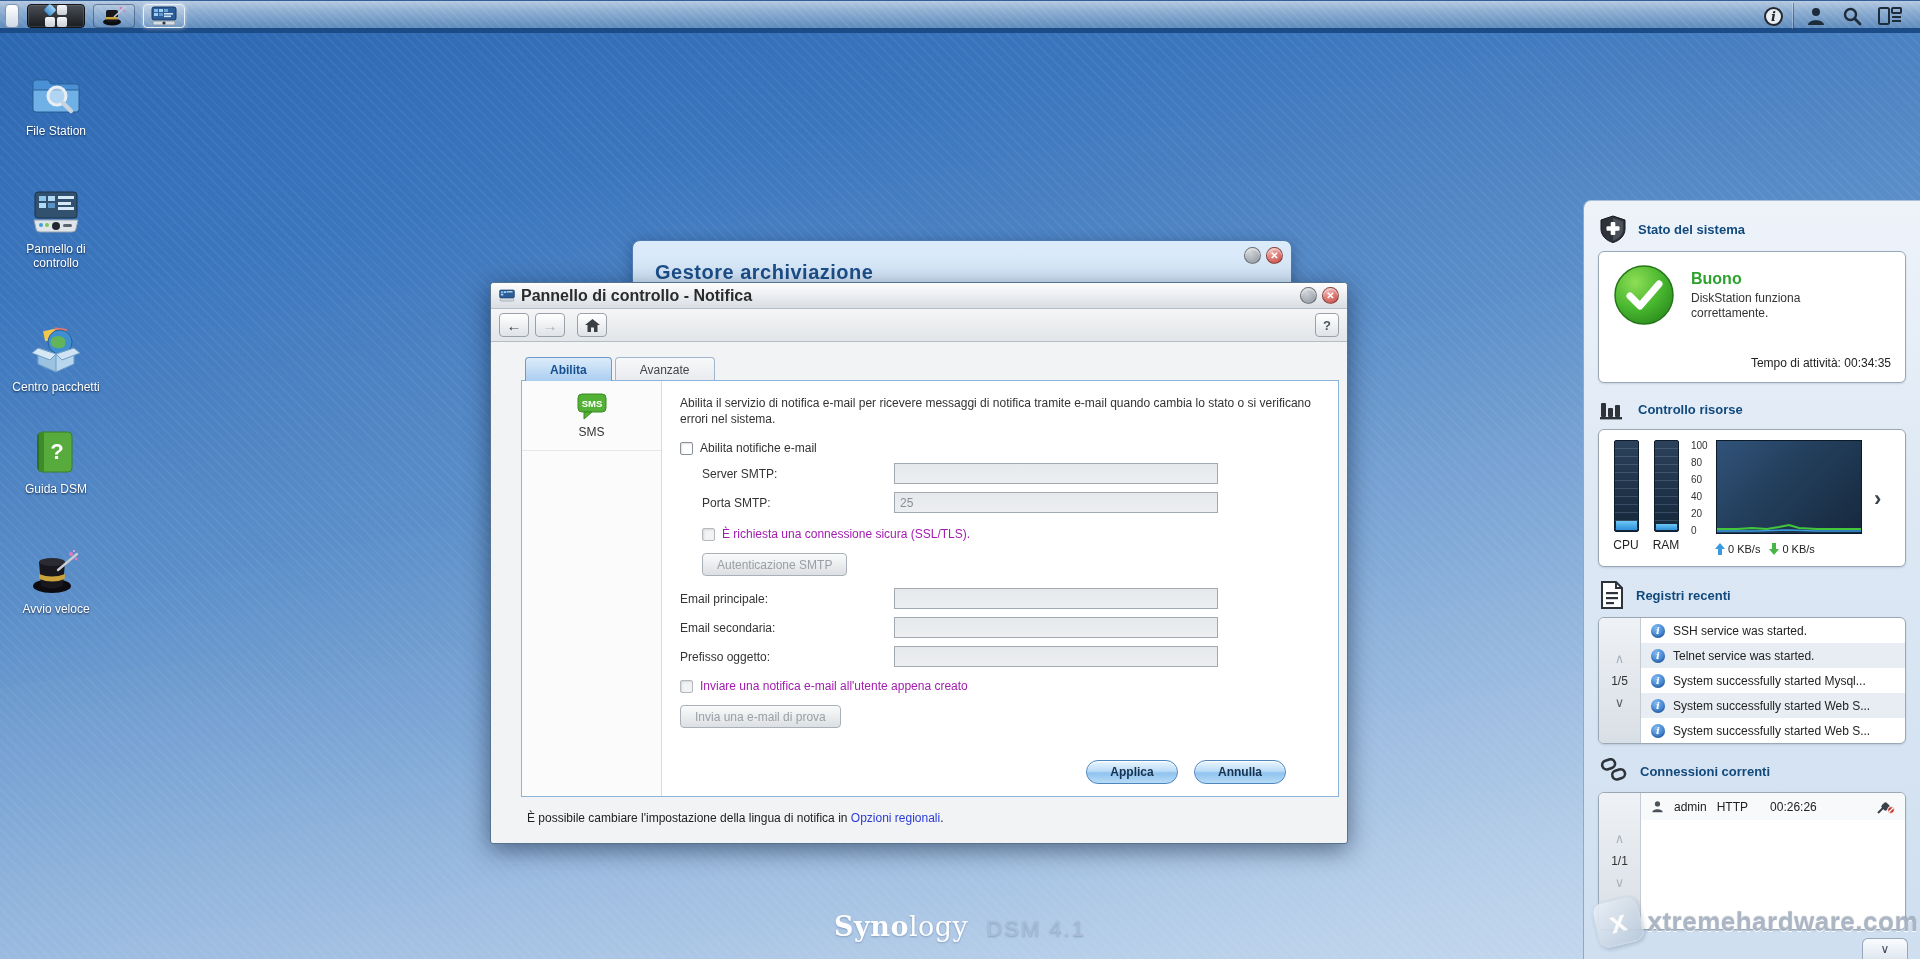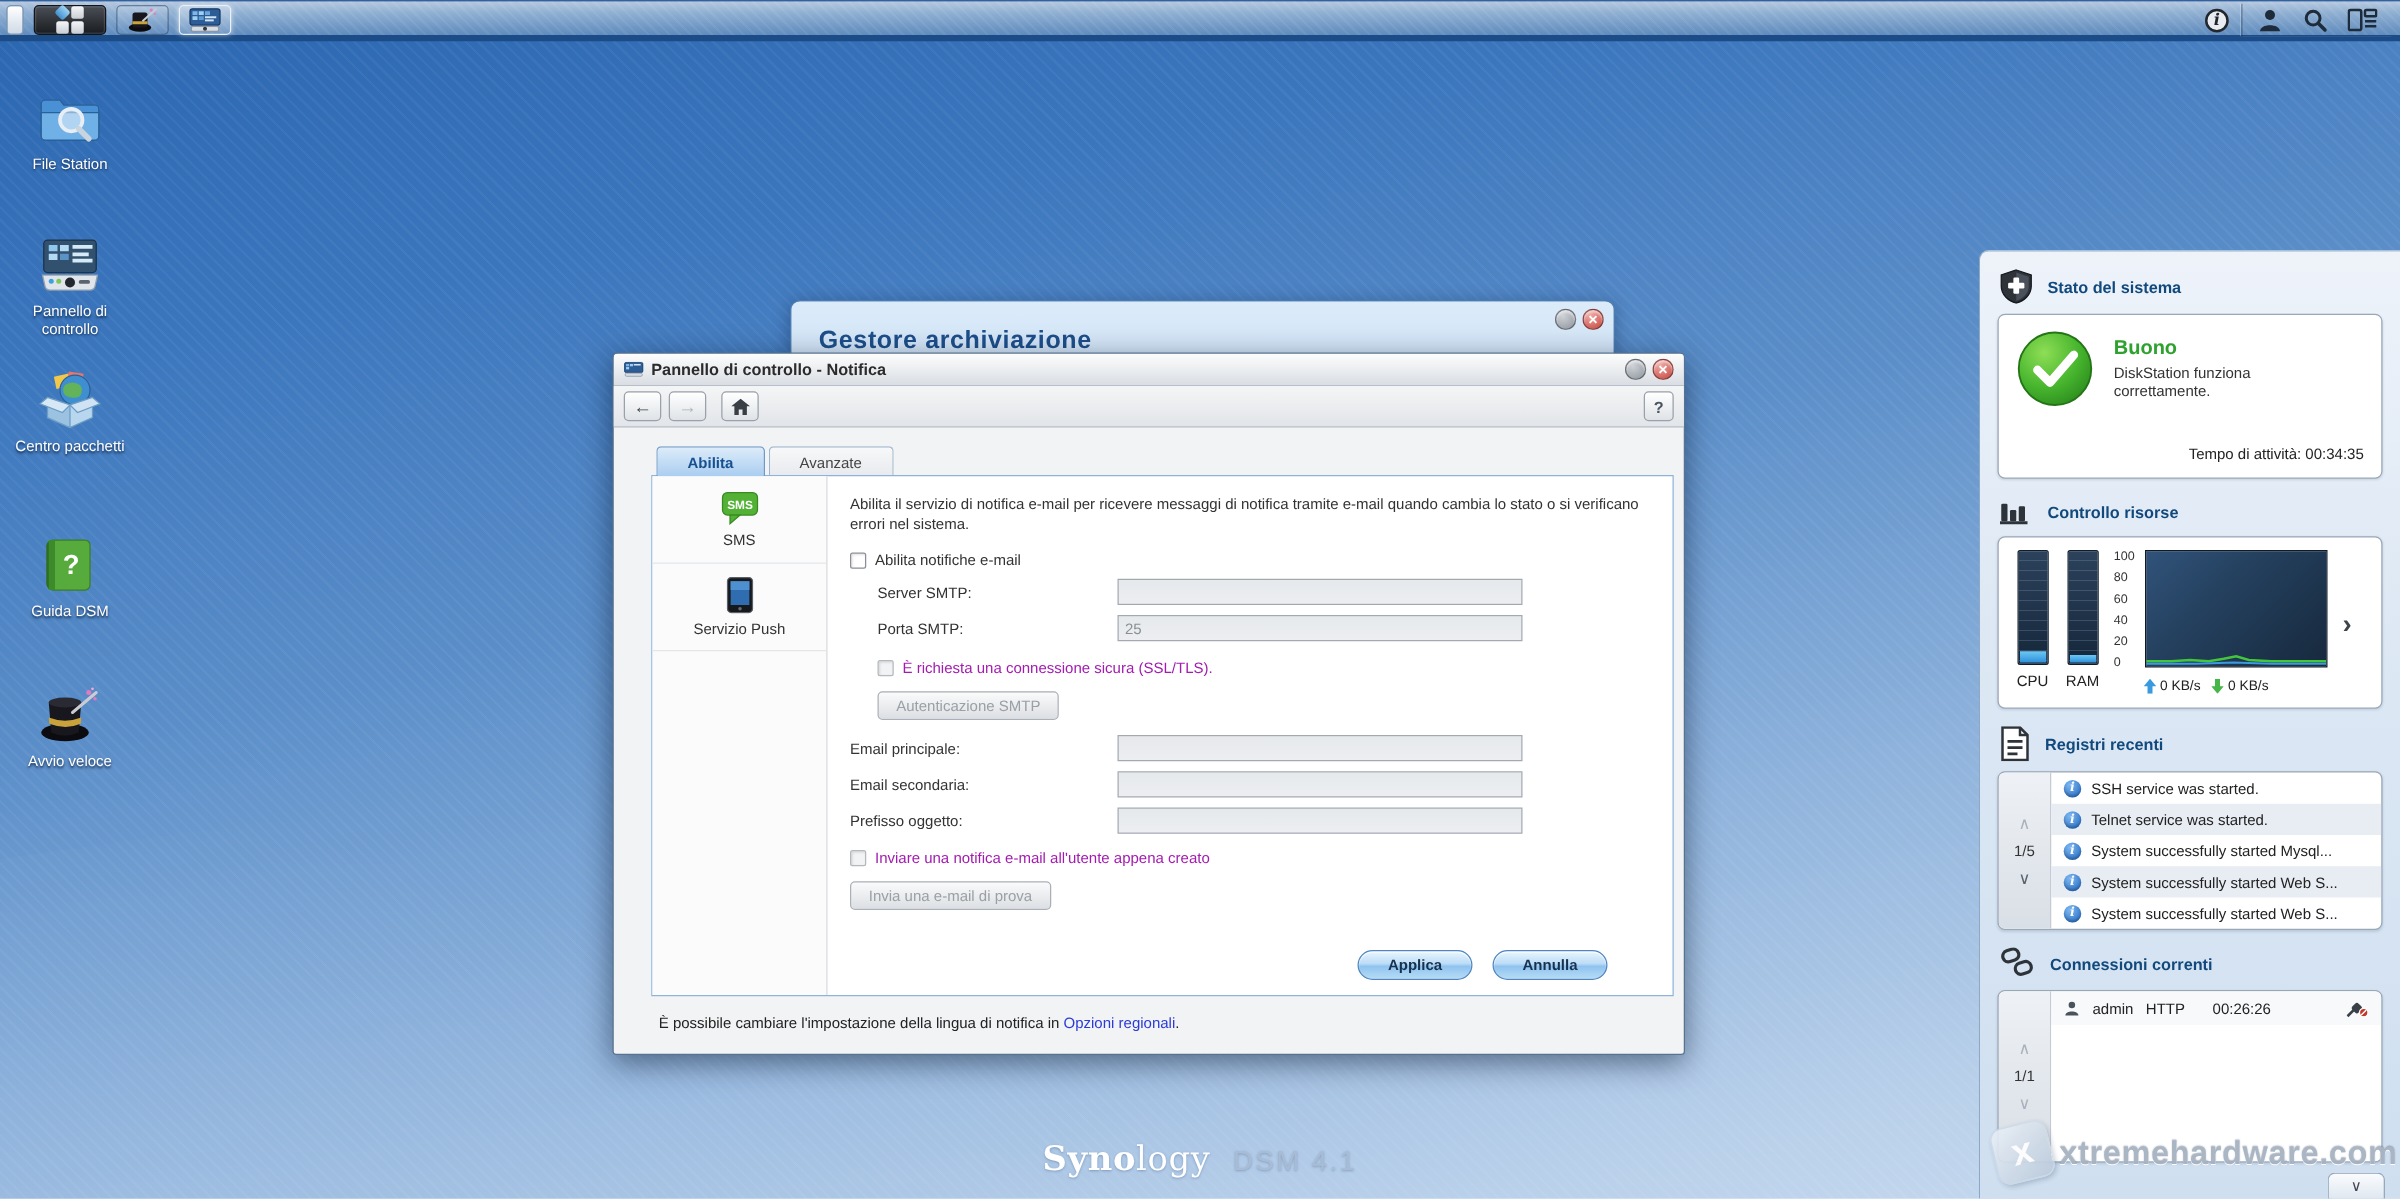--- a/index.html
+++ b/index.html
@@ -34,21 +34,21 @@
   .bgwin { position:absolute; left:632px; top:240px; width:660px; height:140px; background:linear-gradient(#dcebfa,#bdd8f1); border:1px solid #4d7cb0; border-radius:8px 8px 0 0; box-shadow:0 3px 14px rgba(0,20,50,0.35); overflow:hidden; z-index:10; }
   .bgwin h2 { position:absolute; left:22px; top:20px; font-size:20px; font-weight:bold; color:#1c4f8a; letter-spacing:0.5px; }
   .winbtns { position:absolute; right:8px; top:6px; display:flex; gap:5px; }
   .wbtn { width:17px; height:17px; border-radius:50%; display:flex; align-items:center; justify-content:center; font-size:10px; font-weight:bold; cursor:pointer; border:1px solid rgba(0,0,0,0.35); box-shadow:inset 0 2px 2px rgba(255,255,255,0.6); }
   .wbtn.min { background:radial-gradient(circle at 35% 30%, #cfd3d8, #8d949c); color:#555; }
   .wbtn.close { background:radial-gradient(circle at 35% 30%, #f0a9a5, #c4423a); color:#fff; }
 
   
   .dialog { position:absolute; left:490px; top:282px; width:858px; height:562px; background:#f2f3f5; border:1px solid #57738f; border-radius:4px 4px 3px 3px; box-shadow:0 6px 24px rgba(0,15,40,0.5); z-index:20; }
   .dlg-title { height:26px; background:linear-gradient(#fdfdfd,#d9dee4); border-bottom:1px solid #b9bfc6; border-radius:3px 3px 0 0; display:flex; align-items:center; padding:0 8px; gap:6px; }
-  .dlg-title .t { font-size:13px; font-weight:bold; color:#2b2b2b; }
+  .dlg-title .t { font-size:16px; font-weight:bold; color:#2b2b2b; }
   .dlg-toolbar { height:33px; background:linear-gradient(#f4f5f6,#e2e5e9); border-bottom:1px solid #b6bcc4; display:flex; align-items:center; padding:0 8px; gap:6px; position:relative; }
   .nav-btn { width:30px; height:24px; border:1px solid #9aa1a9; border-radius:4px; background:linear-gradient(#ffffff,#dfe3e7); display:flex; align-items:center; justify-content:center; font-size:15px; font-weight:bold; color:#3a3f45; cursor:pointer; }
   .nav-btn.disabled { color:#adb3ba; cursor:default; }
   .nav-btn.home { margin-left:6px; }
   .help-btn { position:absolute; right:8px; width:24px; height:24px; border:1px solid #9aa1a9; border-radius:4px; background:linear-gradient(#ffffff,#dfe3e7); display:flex; align-items:center; justify-content:center; font-size:13px; font-weight:bold; color:#4a5560; cursor:pointer; }
   .tabs { position:absolute; left:34px; top:74px; display:flex; gap:3px; }
   .tab { height:24px; padding:0 24px; display:flex; align-items:center; font-size:12px; border:1px solid #9fb6cd; border-bottom:none; border-radius:4px 4px 0 0; background:linear-gradient(#f7f8f9,#e8eaee); color:#444; cursor:pointer; }
   .tab.active { background:linear-gradient(#dcecfa,#aacdf0); border-color:#6f99c8; color:#17508f; font-weight:bold; position:relative; z-index:2; }
   .contentbox { position:absolute; left:30px; top:97px; width:818px; height:417px; background:#fff; border:1px solid #8db3dc; display:flex; }
   .side { width:142px; border-right:1px solid #d8dce0; background:#fbfbfc; }
@@ -207,21 +207,21 @@
         <rect x="28" y="19" width="16" height="3" fill="#d6e9f7"></rect>
       <path d="M4 32 h44 l-2 9 a4 4 0 0 1 -4 3 H10 a4 4 0 0 1 -4 -3 Z" fill="#dfe5ea" stroke="#94a1ad"></path>
       <circle cx="26" cy="38" r="4" fill="#23282e"></circle>
       <circle cx="11" cy="37" r="2" fill="#3fa0dc"></circle>
         <circle cx="17" cy="37" r="2" fill="#7ec858"></circle>
       <rect x="33" y="36" width="9" height="3" rx="1.5" fill="#5a646e"></rect>
     </svg>
   </span>
   <span class="lbl">Pannello di controllo</span>
 </div>
-<div class="dicon" style="top:294px">
+<div class="dicon" style="top:324px">
   <span class="ic">
     <svg width="52" height="48" viewBox="0 0 52 48">
       <rect x="14" y="4" width="12" height="10" fill="#f2c84b" transform="rotate(-12 20 9)"></rect>
       <rect x="24" y="2" width="12" height="11" fill="#e8766b" transform="rotate(9 30 8)"></rect>
       <circle cx="30" cy="16" r="12" fill="#3f8fd0" stroke="#2a6099"></circle>
       <path d="M22 12 q6 -4 12 0 q3 4 0 9 q-7 3 -12 -1 q-3 -4 0 -8Z" fill="#62b35a"></path>
       <path d="M8 22 L26 28 L44 22 L44 38 L26 46 L8 38 Z" fill="#b8d6ee" stroke="#6d9cc4"></path>
       <path d="M8 22 L26 28 L26 46 L8 38 Z" fill="#9cc2e2" stroke="#6d9cc4"></path>
       <path d="M8 22 L2 27 L20 34 L26 28 Z" fill="#d6e8f6" stroke="#6d9cc4"></path>
       <path d="M44 22 L50 27 L32 34 L26 28 Z" fill="#cfe3f4" stroke="#6d9cc4"></path>
@@ -298,29 +298,20 @@
 
   <div class="contentbox">
     <div class="side">
       <div class="side-item">
         <svg width="32" height="28" viewBox="0 0 32 28">
           <rect x="2" y="2" width="28" height="18" rx="4" fill="#53b235" stroke="#3a8a22"></rect>
           <path d="M8 20 L8 27 L16 20 Z" fill="#53b235" stroke="#3a8a22"></path>
           <text x="16" y="15" font-size="9.5" font-weight="bold" fill="#fff" text-anchor="middle" font-family="Liberation Sans, sans-serif">SMS</text>
         </svg>
         <span>SMS</span>
-      </div>
-      <div class="side-item">
-        <svg width="22" height="30" viewBox="0 0 22 30">
-          <rect x="1" y="1" width="20" height="28" rx="3" fill="#16181c" stroke="#5a6068"></rect>
-          <rect x="3.5" y="4" width="15" height="19" fill="#2f6db0"></rect>
-          <rect x="3.5" y="4" width="15" height="7" fill="#4e90cf"></rect>
-          <circle cx="11" cy="26" r="1.4" fill="#666c74"></circle>
-        </svg>
-        <span>Servizio Push</span>
       </div>
     </div>
 
     <div class="form">
       <div class="desc">Abilita il servizio di notifica e-mail per ricevere messaggi di notifica tramite e-mail quando cambia lo stato o si verificano errori nel sistema.</div>
 
       <div class="chk-row">
         <span class="chk"></span>
         <label>Abilita notifiche e-mail</label>
       </div>

